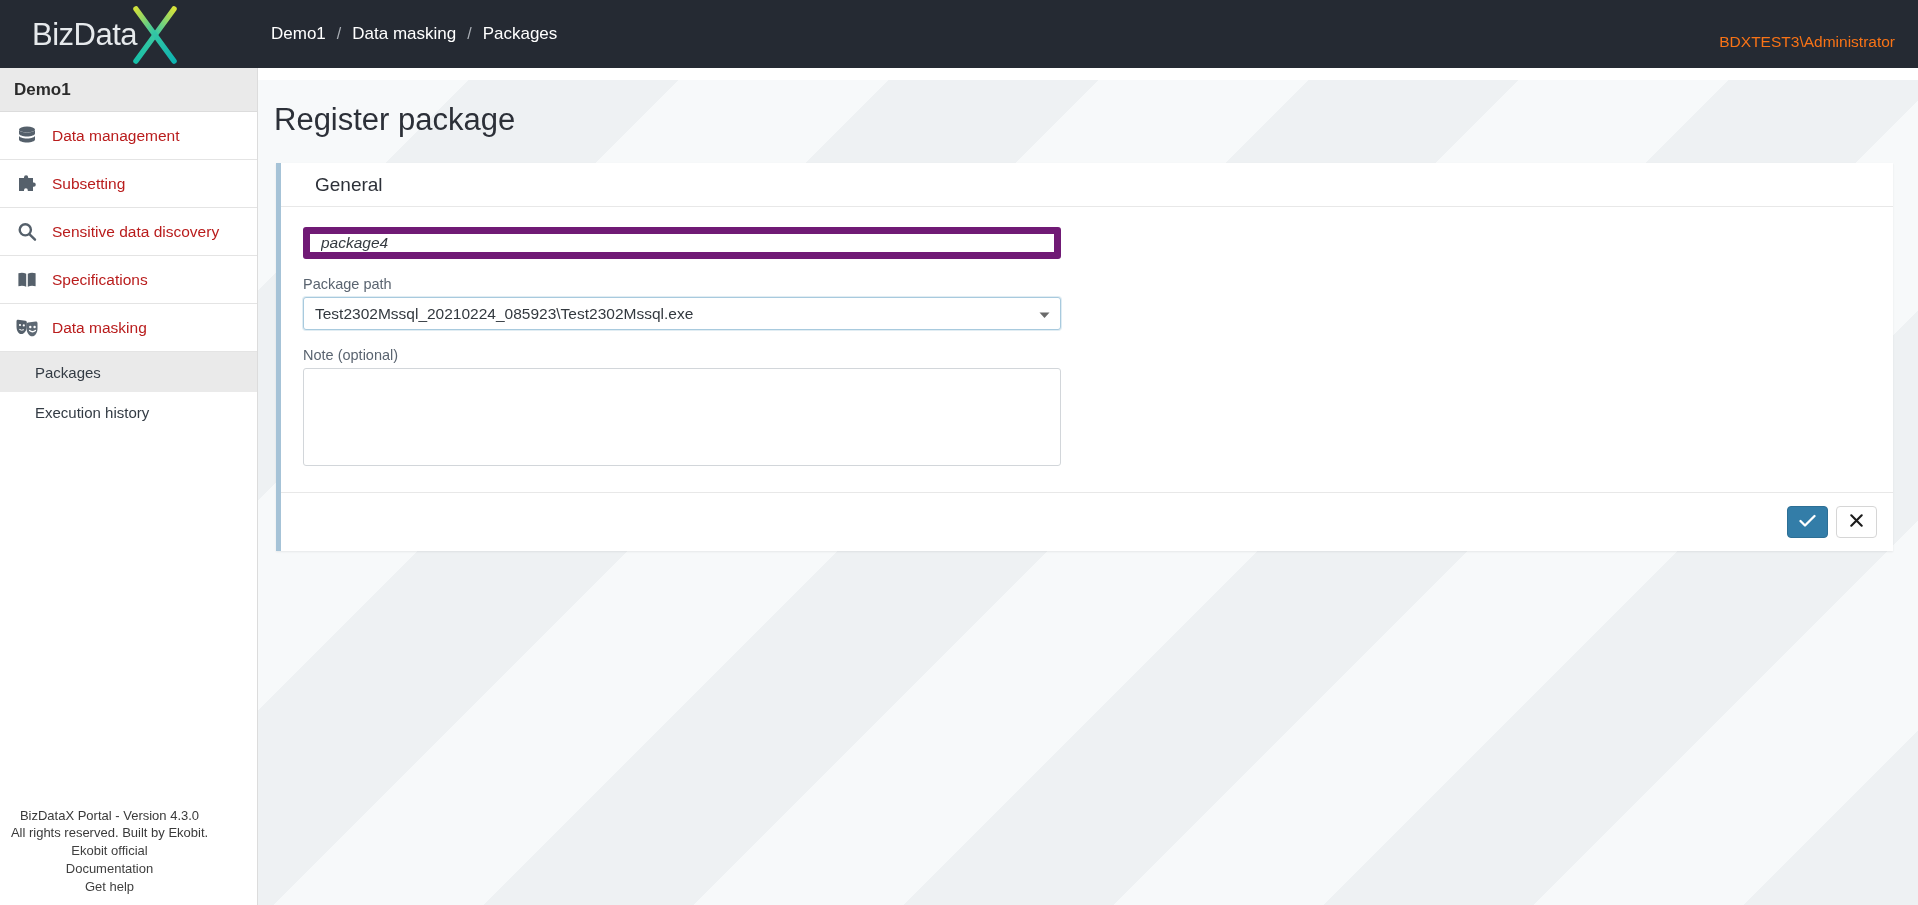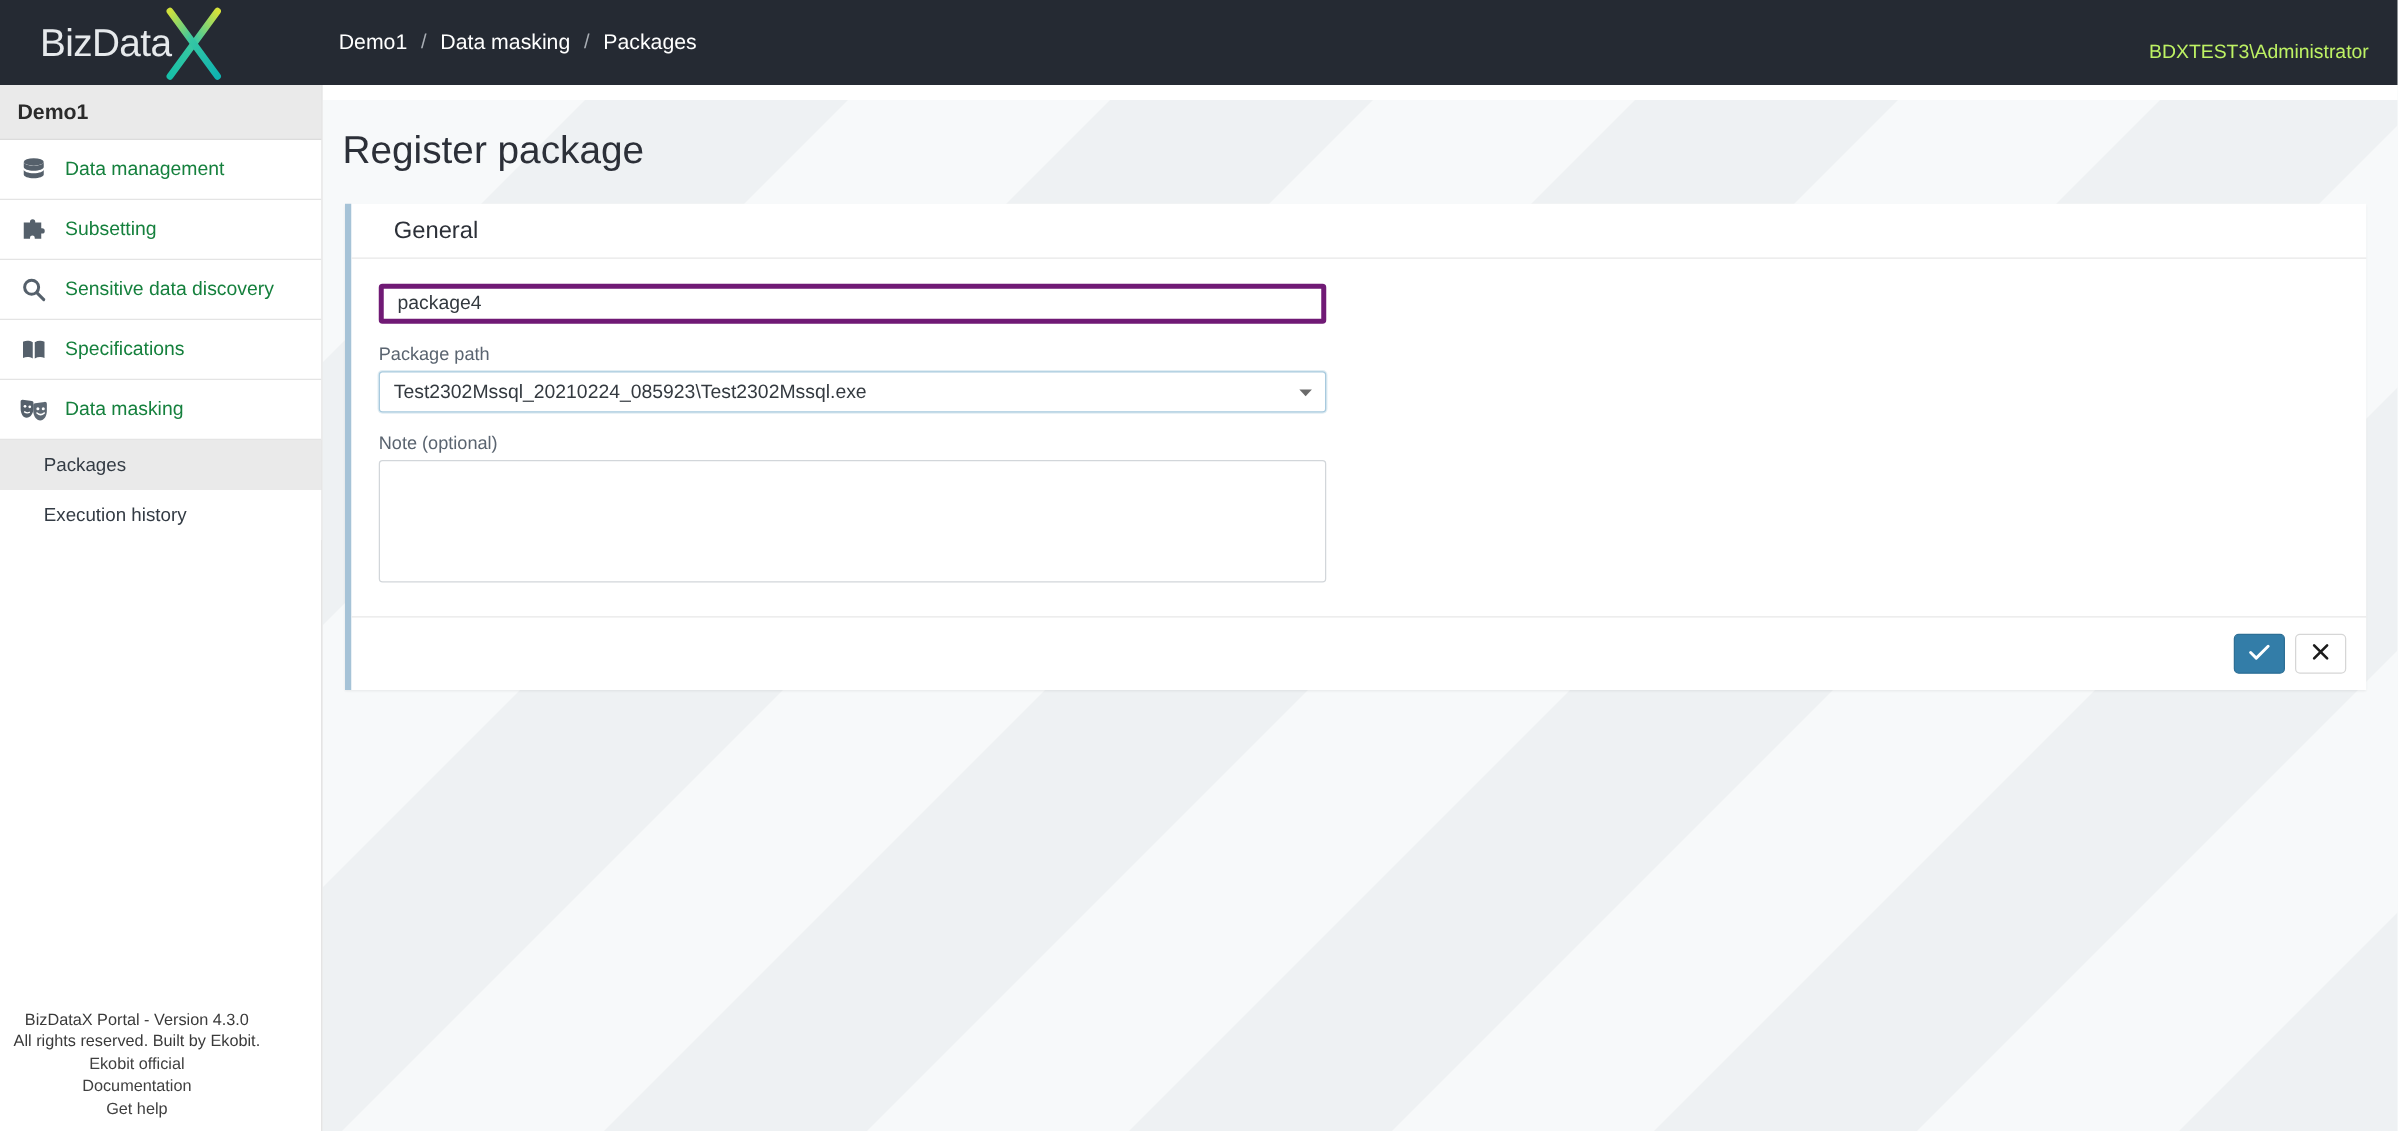--- a/index.html
+++ b/index.html
@@ -54,21 +54,21 @@
   .crumb-sep {
     color: #a9aeb5;
     font-size: 16px;
     margin: 0 11px;
   }
   .topbar-user {
     position: absolute;
     right: 23px; top: 0;
     height: 84px;
     display: flex; align-items: center;
-    color: #bef264;
+    color: #f97316;
     font-size: 15.5px;
     white-space: nowrap;
   }
 
   
   .sidebar {
     position: absolute;
     top: 68px; left: 0;
     width: 258px; height: 837px;
     background: #ffffff;
@@ -95,21 +95,21 @@
   }
   .nav-icon {
     width: 26px; height: 26px;
     display: flex; align-items: center; justify-content: center;
     margin-right: 12px;
     flex: 0 0 26px;
   }
   .nav-icon svg { display: block; }
   .nav-label {
     font-size: 15.5px;
-    color: #15803d;
+    color: #b91c1c;
   }
   .subnav-item {
     height: 40px;
     display: flex; align-items: center;
     padding-left: 35px;
     font-size: 15px;
     color: #333b44;
     cursor: pointer;
     background: #ffffff;
     border: none;
@@ -178,28 +178,29 @@
   .form-group:last-child { margin-bottom: 0; }
   .form-label {
     display: block;
     font-size: 14.5px;
     color: #5a6470;
     margin-bottom: 5px;
   }
   .form-control {
     width: 758px;
     height: 32px;
-    border: 4px solid #701a75;
+    border: 7px solid #701a75;
     border-radius: 3px;
     padding: 0 11px;
     font-family: "Liberation Sans", sans-serif;
     font-size: 15.5px;
     color: #33393f;
     background: #ffffff;
     outline: none;
+    font-style: italic;
   }
   .select-wrap {
     position: relative;
     width: 758px;
   }
   .form-select {
     width: 758px;
     height: 33px;
     border: 1px solid #a8cade;
     border-radius: 3px;

